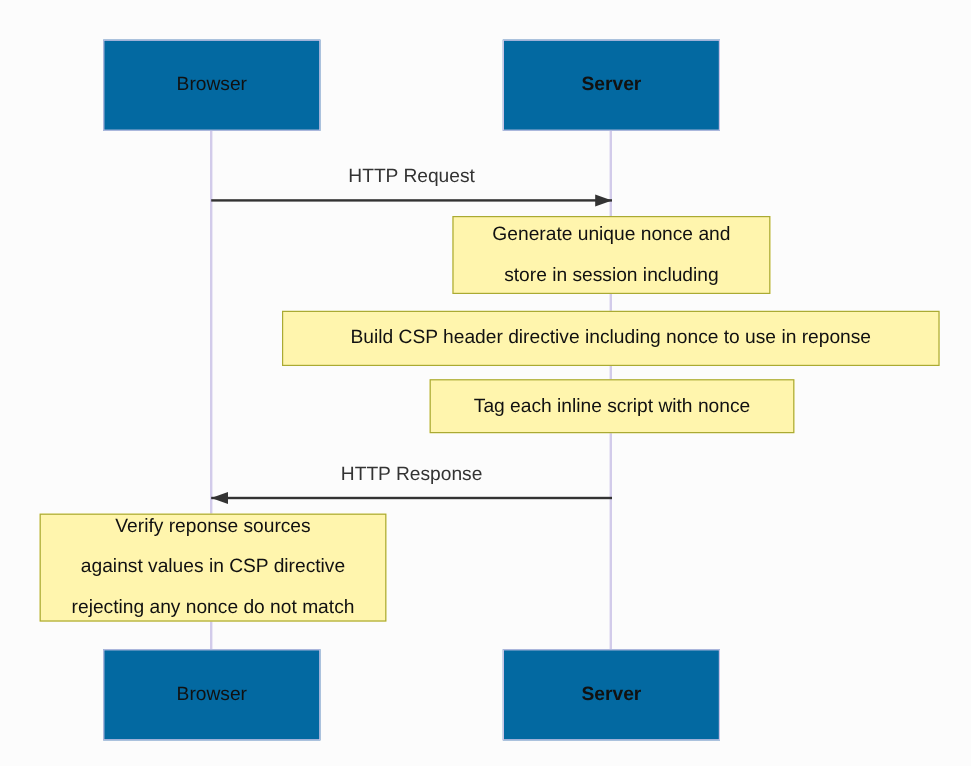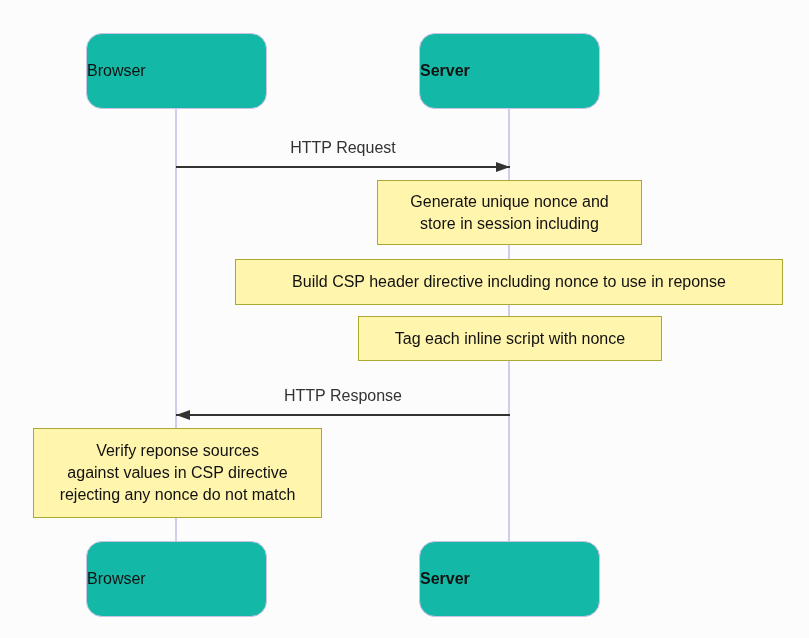--- a/index.html
+++ b/index.html
@@ -24,26 +24,26 @@
   }
   .lifeline-browser { left: 175px; }
   .lifeline-server  { left: 508px; }
 
   
   .actor {
     position: absolute;
     width: 181px;
     height: 76px;
     box-sizing: border-box;
-    background: #14b8a6;
+    background: #0369a1;
     border: 1px solid #c9c3e6;
-    border-radius: 16px;
+    border-radius: 0;
     display: flex;
     align-items: center;
-    justify-content: flex-start;
+    justify-content: center;
     font-size: 16px;
     color: #111111;
   }
   .actor-top    { top: 33px; }
   .actor-bottom { top: 541px; }
   .actor-left   { left: 86px; }
   .actor-right  { left: 419px; font-weight: bold; }
 
   
   .msg-label {
@@ -90,20 +90,21 @@
     background: #fff5ad;
     border: 1px solid #aaaa33;
     display: flex;
     flex-direction: column;
     align-items: center;
     justify-content: center;
     font-size: 16px;
     line-height: 22px;
     color: #111111;
     text-align: center;
+    gap: 12px;
   }
   .note-1 { left: 377px; top: 180px; width: 265px; height: 65px; }
   .note-2 { left: 235px; top: 259px; width: 548px; height: 46px; }
   .note-3 { left: 358px; top: 316px; width: 304px; height: 45px; }
   .note-4 { left: 33px;  top: 428px; width: 289px; height: 90px; }
 </style>
 </head>
 <body>
 
 <div class="canvas">

